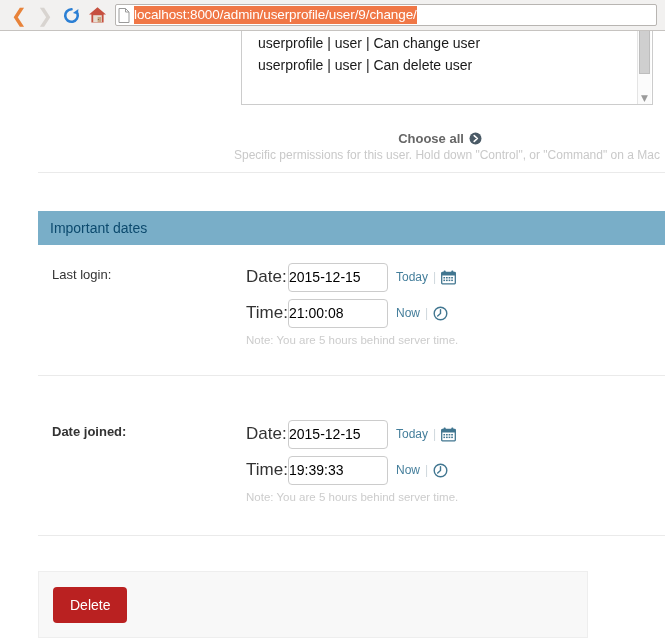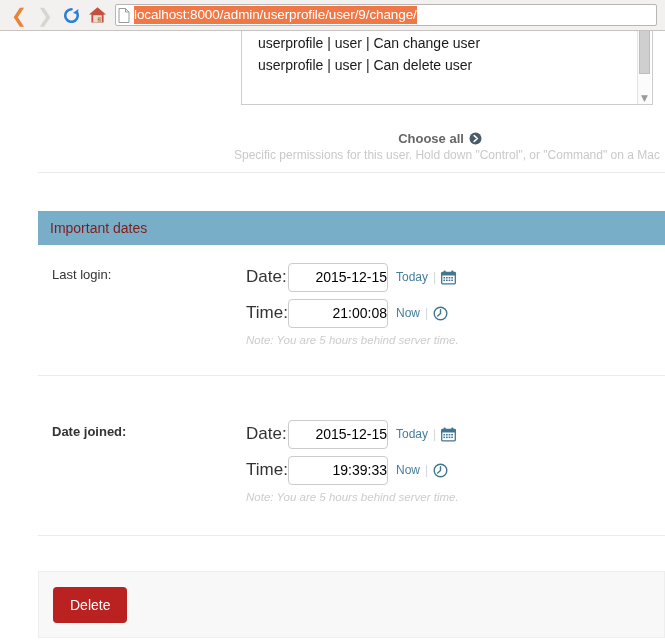--- a/index.html
+++ b/index.html
@@ -195,21 +195,21 @@
     background: #79aec8;
     box-sizing: border-box;
     display: flex;
     align-items: center;
   }
   #fieldset-header h2 {
     margin: 0;
     padding: 0 0 0 12px;
     font-size: 14px;
     font-weight: normal;
-    color: #7f1d1d;
+    color: #0c4a6e;
     font-family: "Liberation Sans", sans-serif;
   }
 
   
   .form-row {
     position: absolute;
     left: 38px;
     width: 627px;
   }
   #row-last-login { top: 228px; height: 110px; }
@@ -248,21 +248,20 @@
     height: 29px;
     box-sizing: border-box;
     border: 1px solid #ccc;
     border-radius: 4px;
     background: #fff;
     font-size: 14px;
     color: #000;
     padding: 0 0;
     font-family: "Liberation Sans", sans-serif;
     outline: none;
-    text-align: right;
   }
   .dt-shortcuts {
     margin-left: 8px;
     font-size: 12px;
     color: #447e9b;
     display: flex;
     align-items: center;
     white-space: nowrap;
     font-family: "Liberation Sans", sans-serif;
   }
@@ -274,39 +273,38 @@
     display: inline-flex;
     width: 15px; height: 15px;
     align-items: center;
     justify-content: center;
   }
   .dt-note {
     margin-top: 3px;
     font-size: 11.5px;
     color: #ccc;
     font-family: "Liberation Sans", sans-serif;
-    font-style: italic;
   }
 
   
   #annotation {
     position: absolute;
     left: 88px;
     top: 513px;
     font-size: 16px;
     color: #e81515;
     font-family: "Liberation Sans", sans-serif;
   }
 
   
   #submit-row {
     position: absolute;
     left: 38px;
     top: 540px;
-    width: 627px;
+    width: 550px;
     height: 67px;
     background: #f8f8f8;
     border: 1px solid #eee;
     box-sizing: border-box;
     text-decoration: underline;
   }
   #delete-button {
     position: absolute;
     left: 14px;
     top: 15px;

